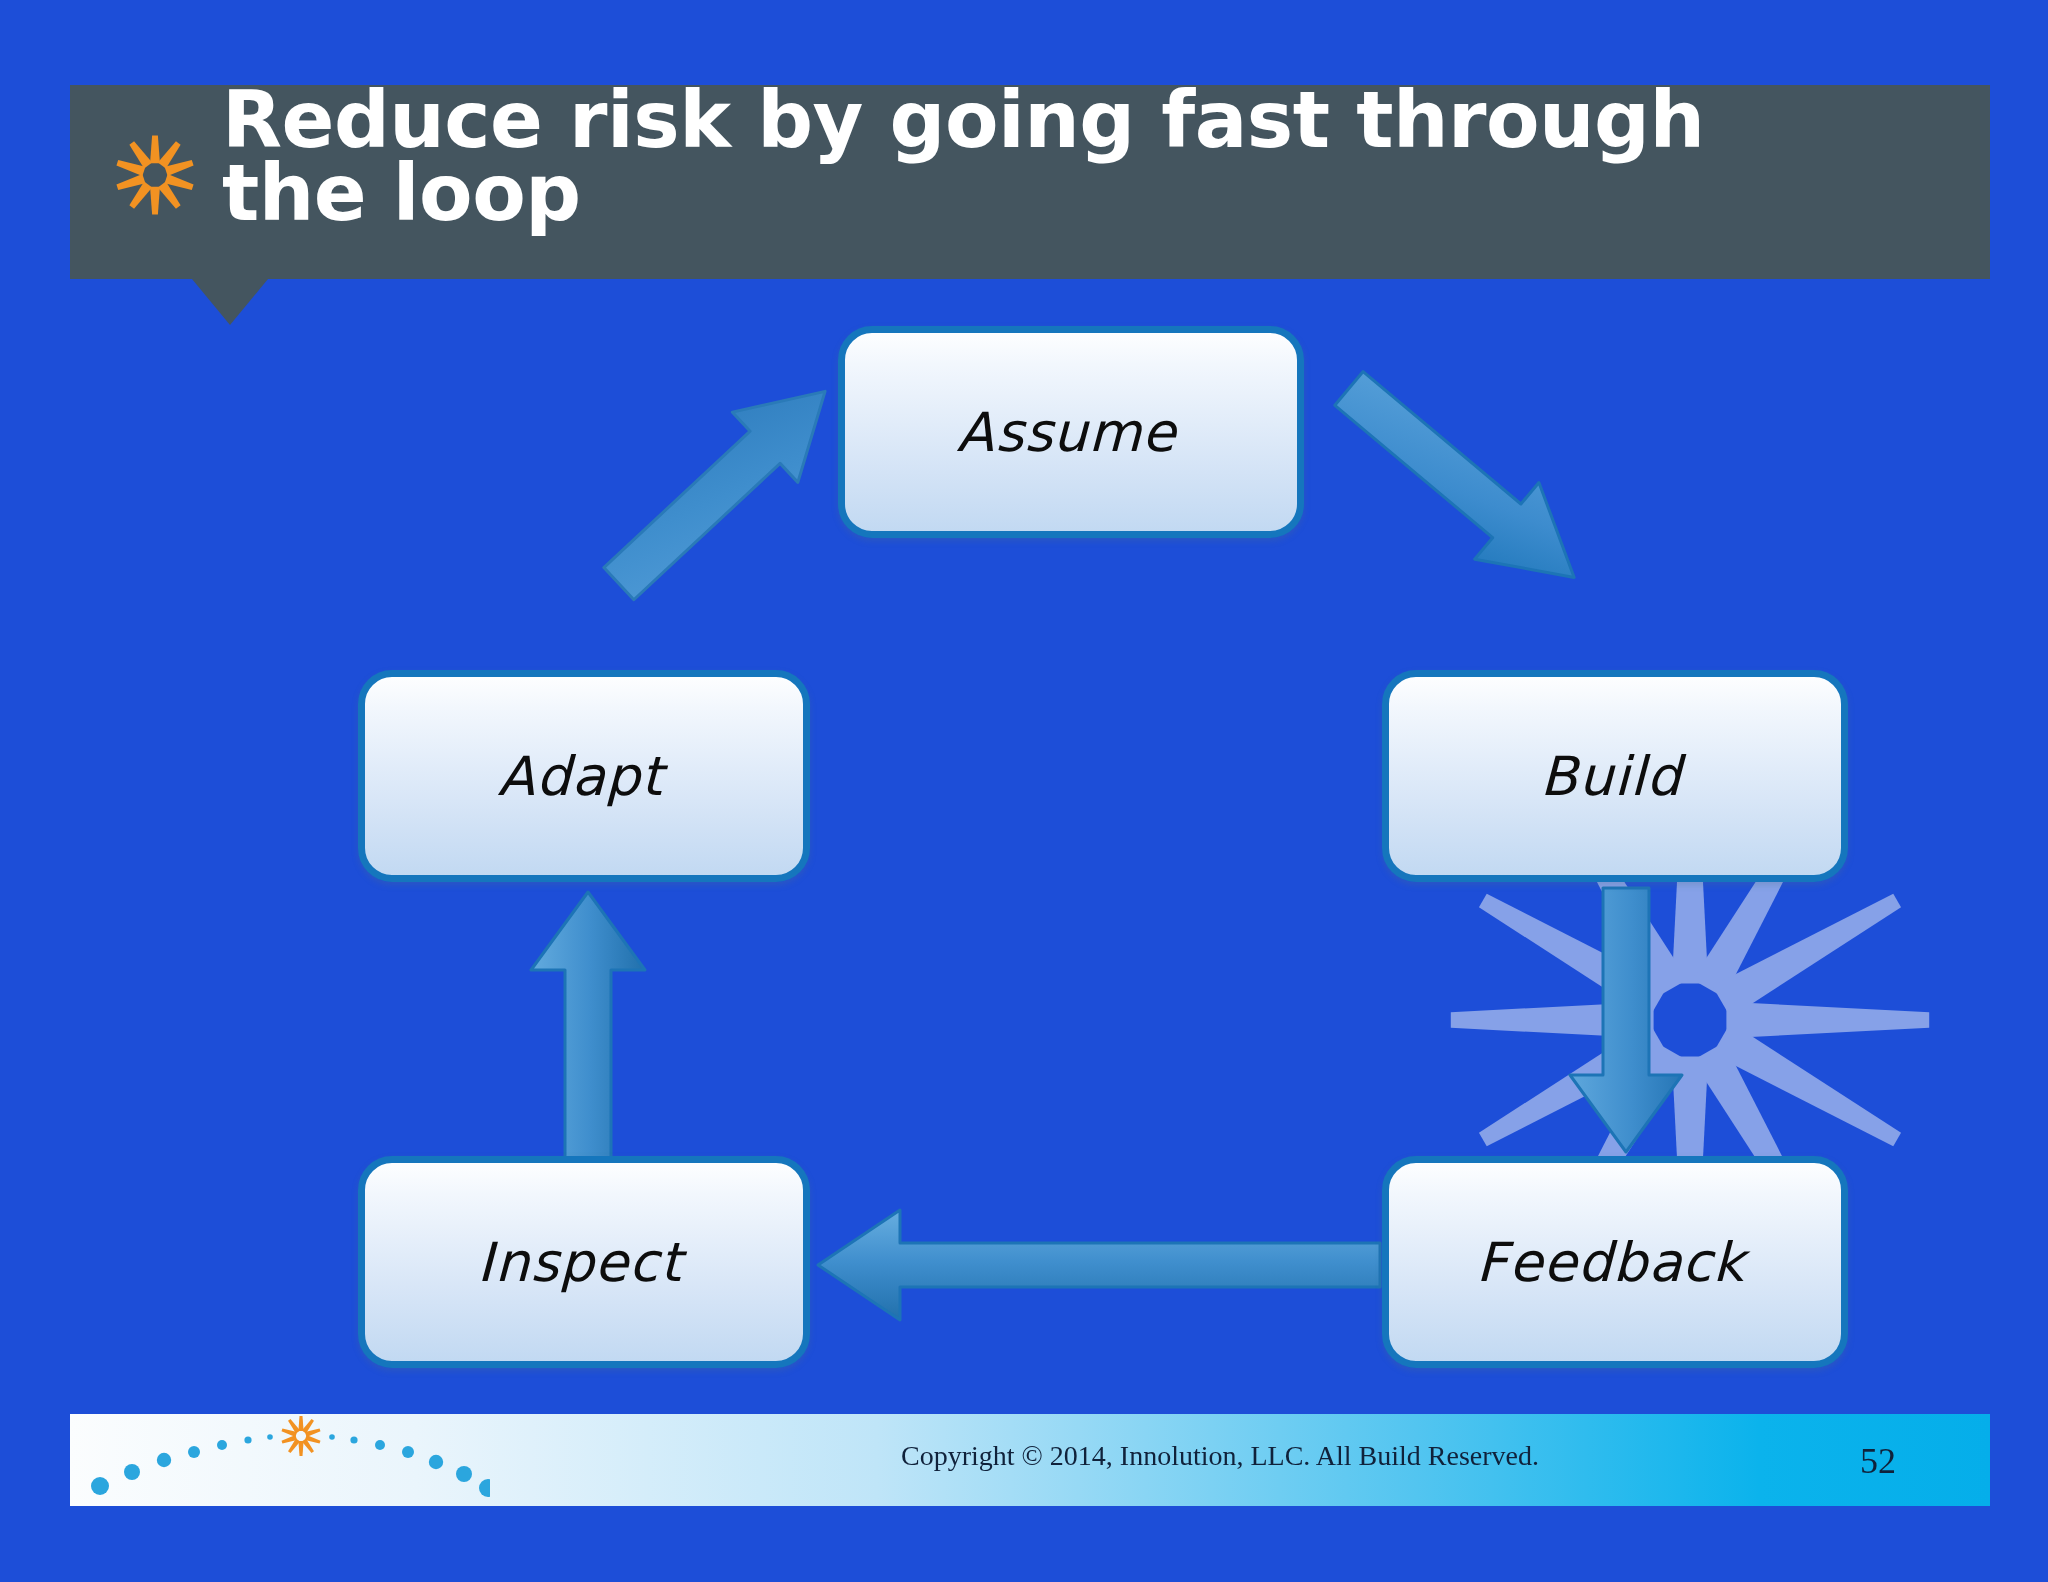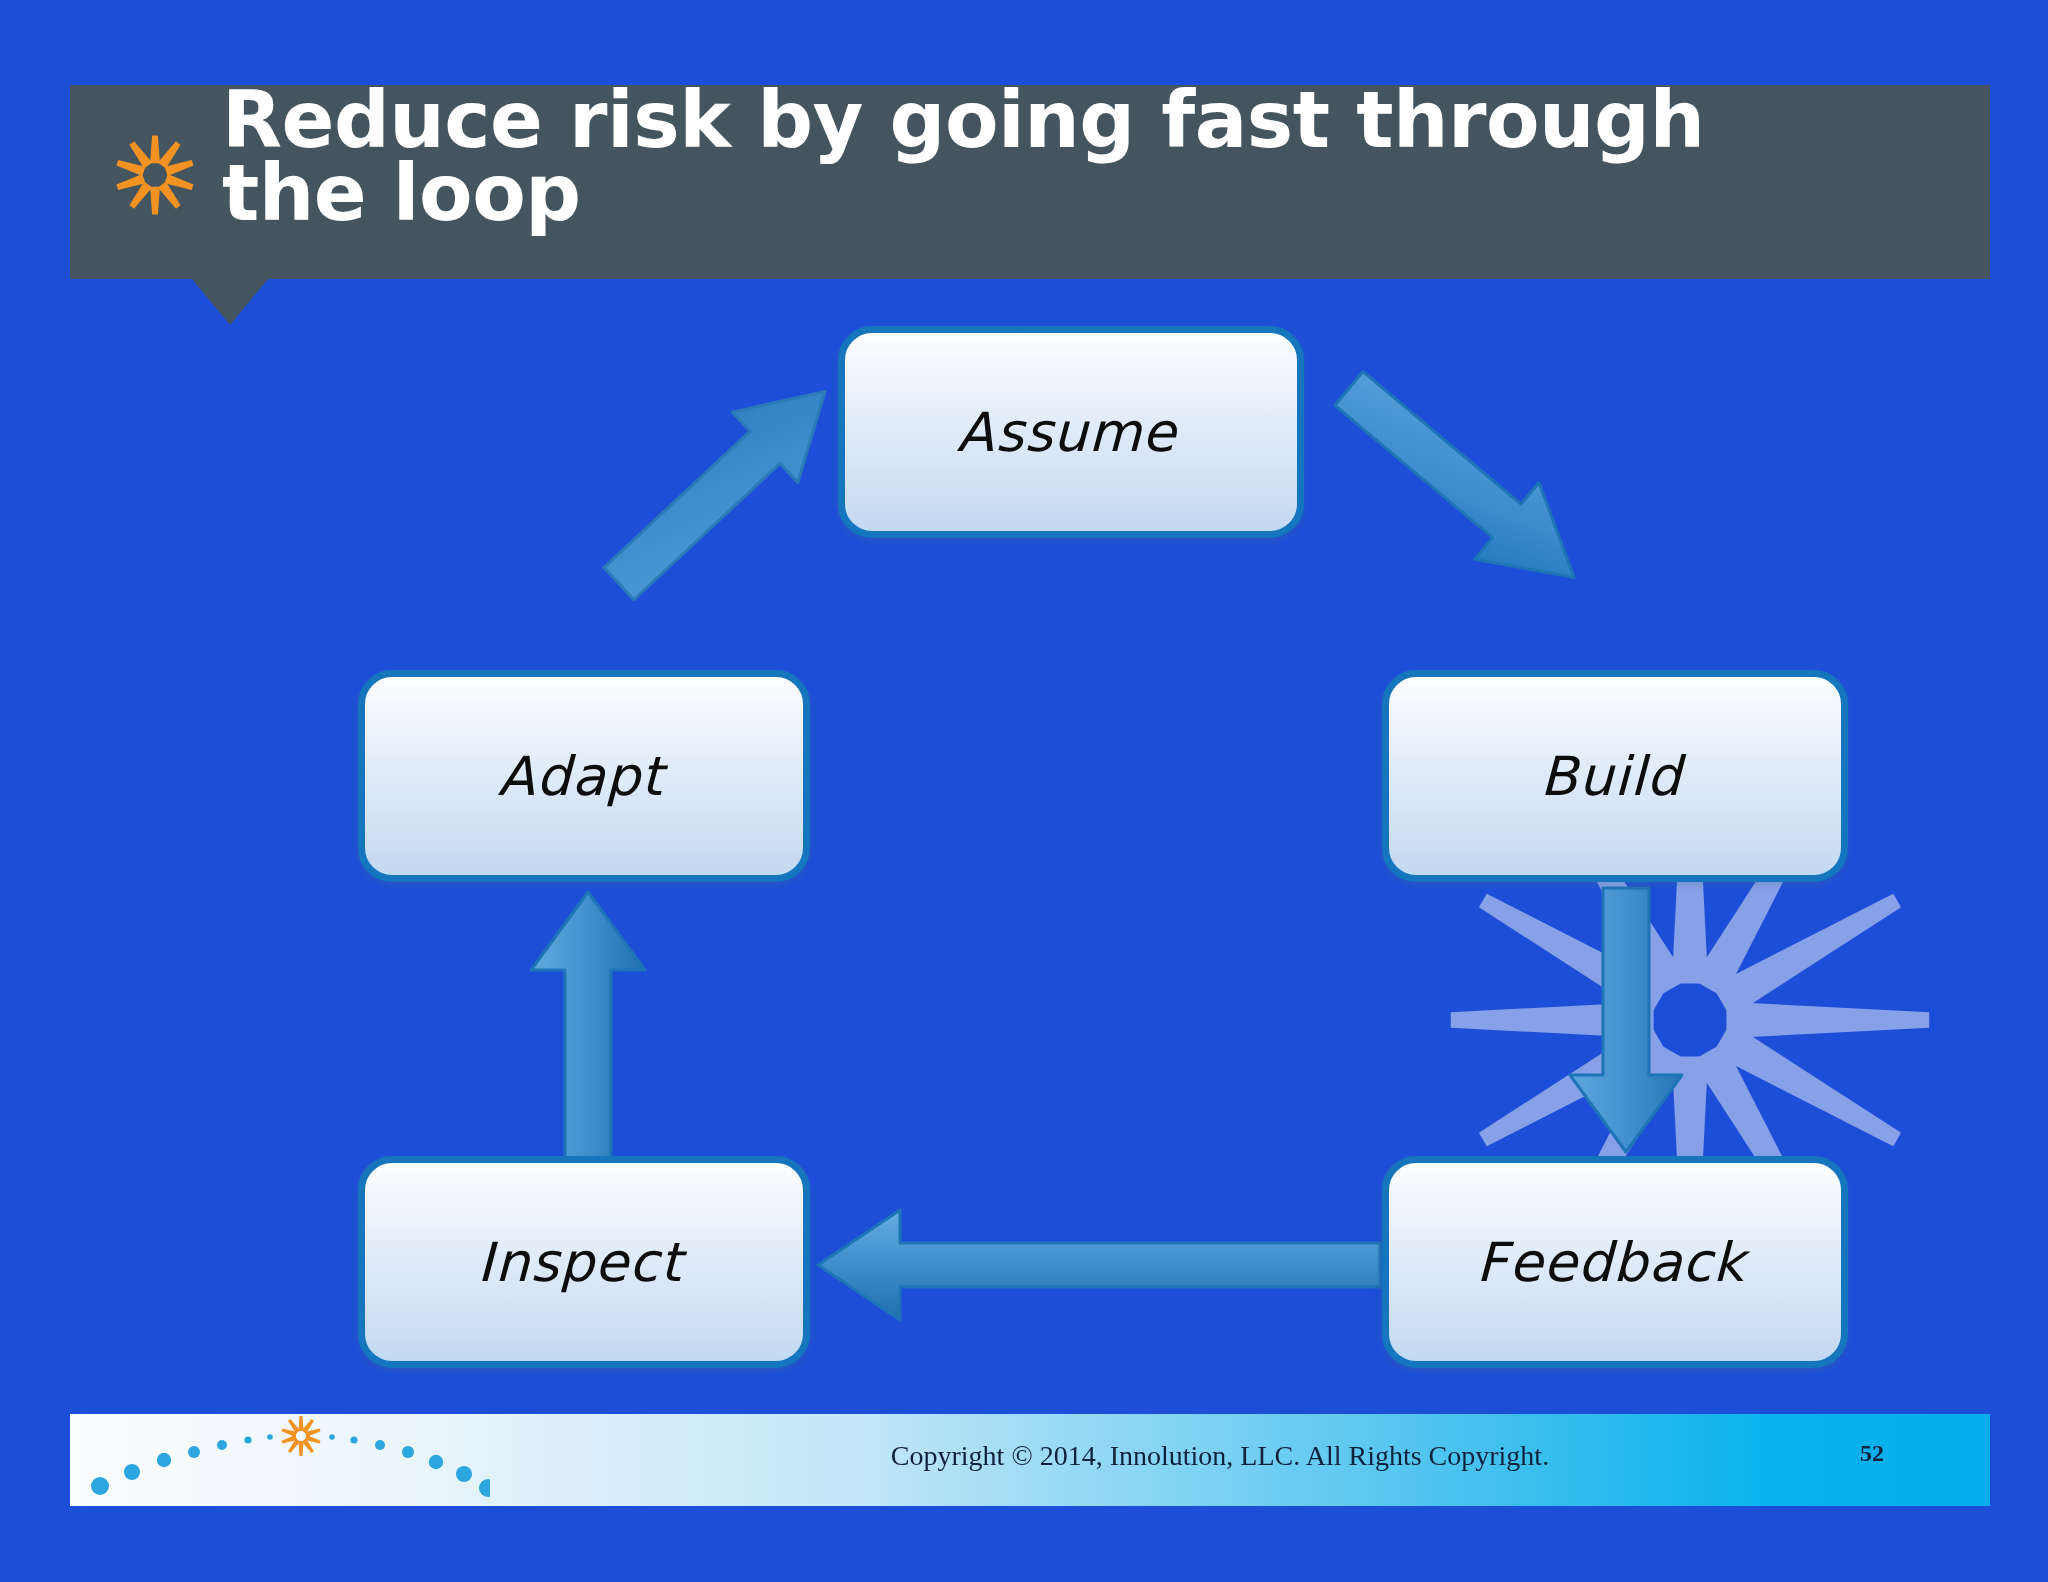--- a/index.html
+++ b/index.html
@@ -86,22 +86,22 @@
     text-align:center;
     font-family:"Liberation Serif","DejaVu Serif",serif;
     font-size:28px;
     color:#10223b;
     white-space:nowrap;
   }
   .footer-page{
     position:absolute;left:1790px;top:26px;width:80px;
     text-align:left;
     font-family:"Liberation Serif","DejaVu Serif",serif;
-    font-weight:bold;
-    font-size:24px;
+    font-weight:normal;
+    font-size:36px;
     color:#10223b;
   }
 </style>
 </head>
 <body>
 
 <div class="slide">
 
   <div class="watermark">
     <svg viewBox="0 0 200 200" width="520" height="520" aria-hidden="true">
@@ -272,17 +272,17 @@
           <use href="#fray" transform="rotate(144)"></use>
           <use href="#fray" transform="rotate(180)"></use>
           <use href="#fray" transform="rotate(216)"></use>
           <use href="#fray" transform="rotate(252)"></use>
           <use href="#fray" transform="rotate(288)"></use>
           <use href="#fray" transform="rotate(324)"></use>
         </g>
       </svg>
     </div>
 
-    <div class="footer-copy">Copyright © 2014, Innolution, LLC. All Rights Copyright.</div>
+    <div class="footer-copy">Copyright © 2014, Innolution, LLC. All Build Reserved.</div>
     <div class="footer-page">52</div>
   </div>
 
 </div>
 
 </body></html>

